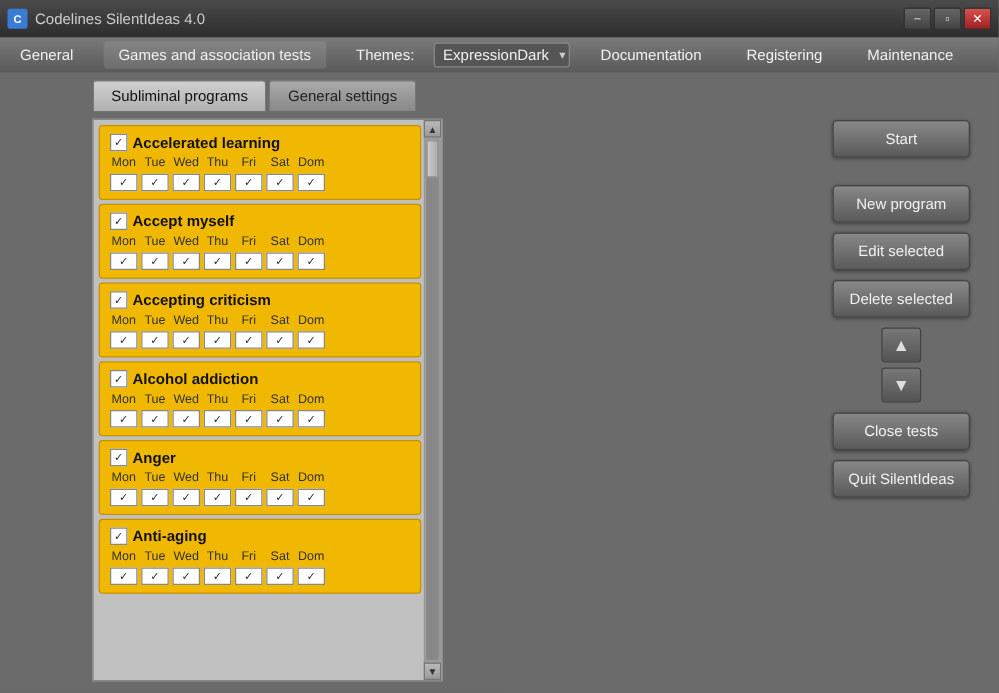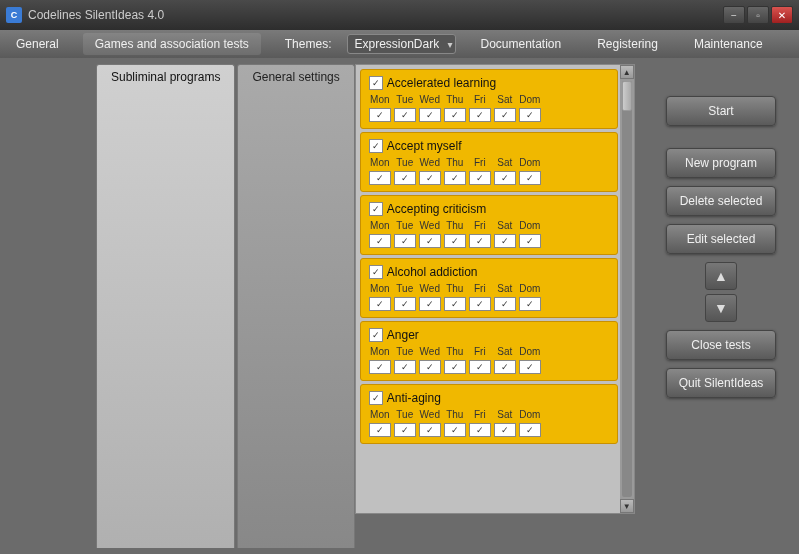--- a/index.html
+++ b/index.html
@@ -105,23 +105,23 @@
     
     #main-content {
       display: flex;
       height: calc(554px - 30px - 28px);
       background: #6b6b6b;
     }
 
     
     #left-panel {
       flex: 1;
-      padding: 6px 0 0 96px;
-      display: flex;
-      flex-direction: row;
+      padding: 6px 0 0 74px;
+      display: flex;
+      flex-direction: column;
     }
 
     
     #tabs {
       display: flex;
       gap: 2px;
       margin-bottom: 6px;
     }
     .tab {
       padding: 5px 14px;
@@ -210,21 +210,21 @@
       height: 14px;
       border: 1px solid #888;
       background: #fff;
       display: flex; align-items: center; justify-content: center;
       font-size: 9px;
       color: #333;
       cursor: pointer;
     }
     .program-name {
       font-size: 12px;
-      font-weight: 400;
+      font-weight: 700;
       color: #111;
     }
     .days-row {
       display: flex;
       align-items: center;
       gap: 3px;
       font-size: 10px;
       color: #333;
       margin-bottom: 3px;
     }
@@ -485,22 +485,22 @@
         <div class="scroll-arrow">▼</div>
       </div>
     </div>
   </div>
 
   <div id="right-panel">
     <div style="height:20px;"></div>
     <button class="action-btn">Start</button>
     <div style="height:6px;"></div>
     <button class="action-btn">New program</button>
+    <button class="action-btn">Edit selected</button>
     <button class="action-btn">Delete selected</button>
-    <button class="action-btn">Edit selected</button>
 
     <div class="arrows-group">
       <div class="arrow-btn">▲</div>
       <div class="arrow-btn">▼</div>
     </div>
 
     <button class="action-btn">Close tests</button>
     <button class="action-btn">Quit SilentIdeas</button>
   </div>
 </div>

